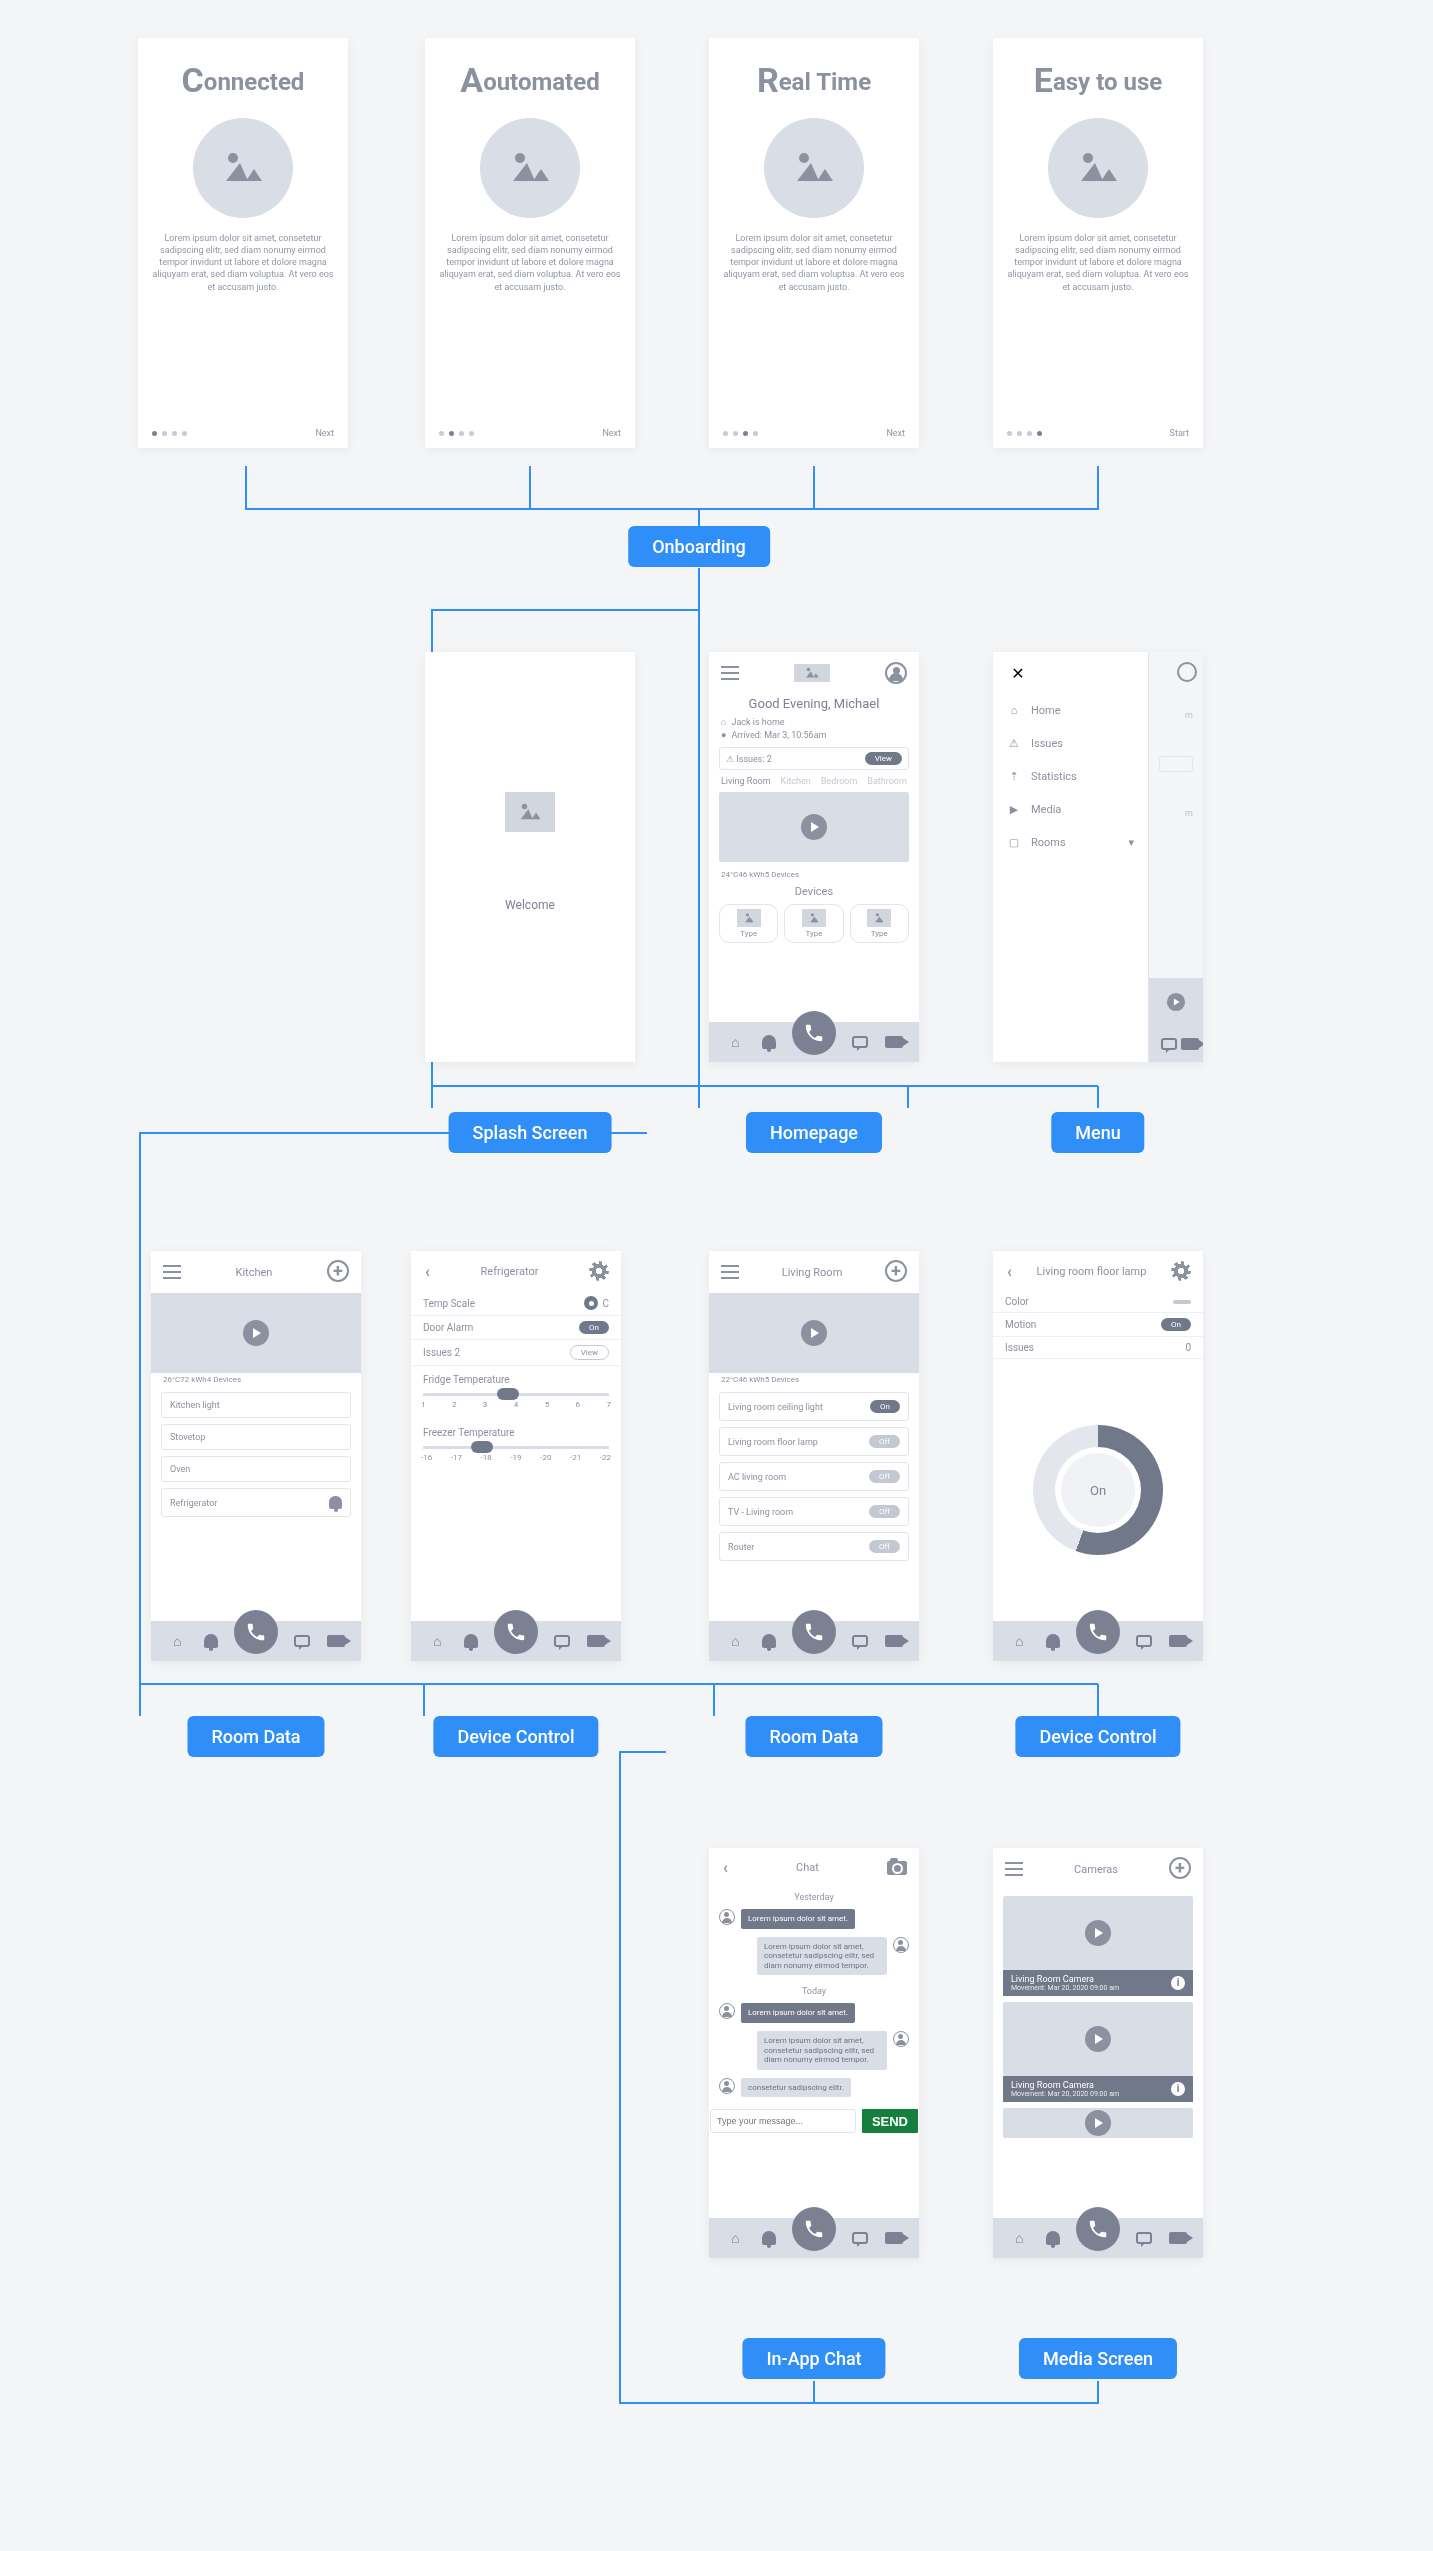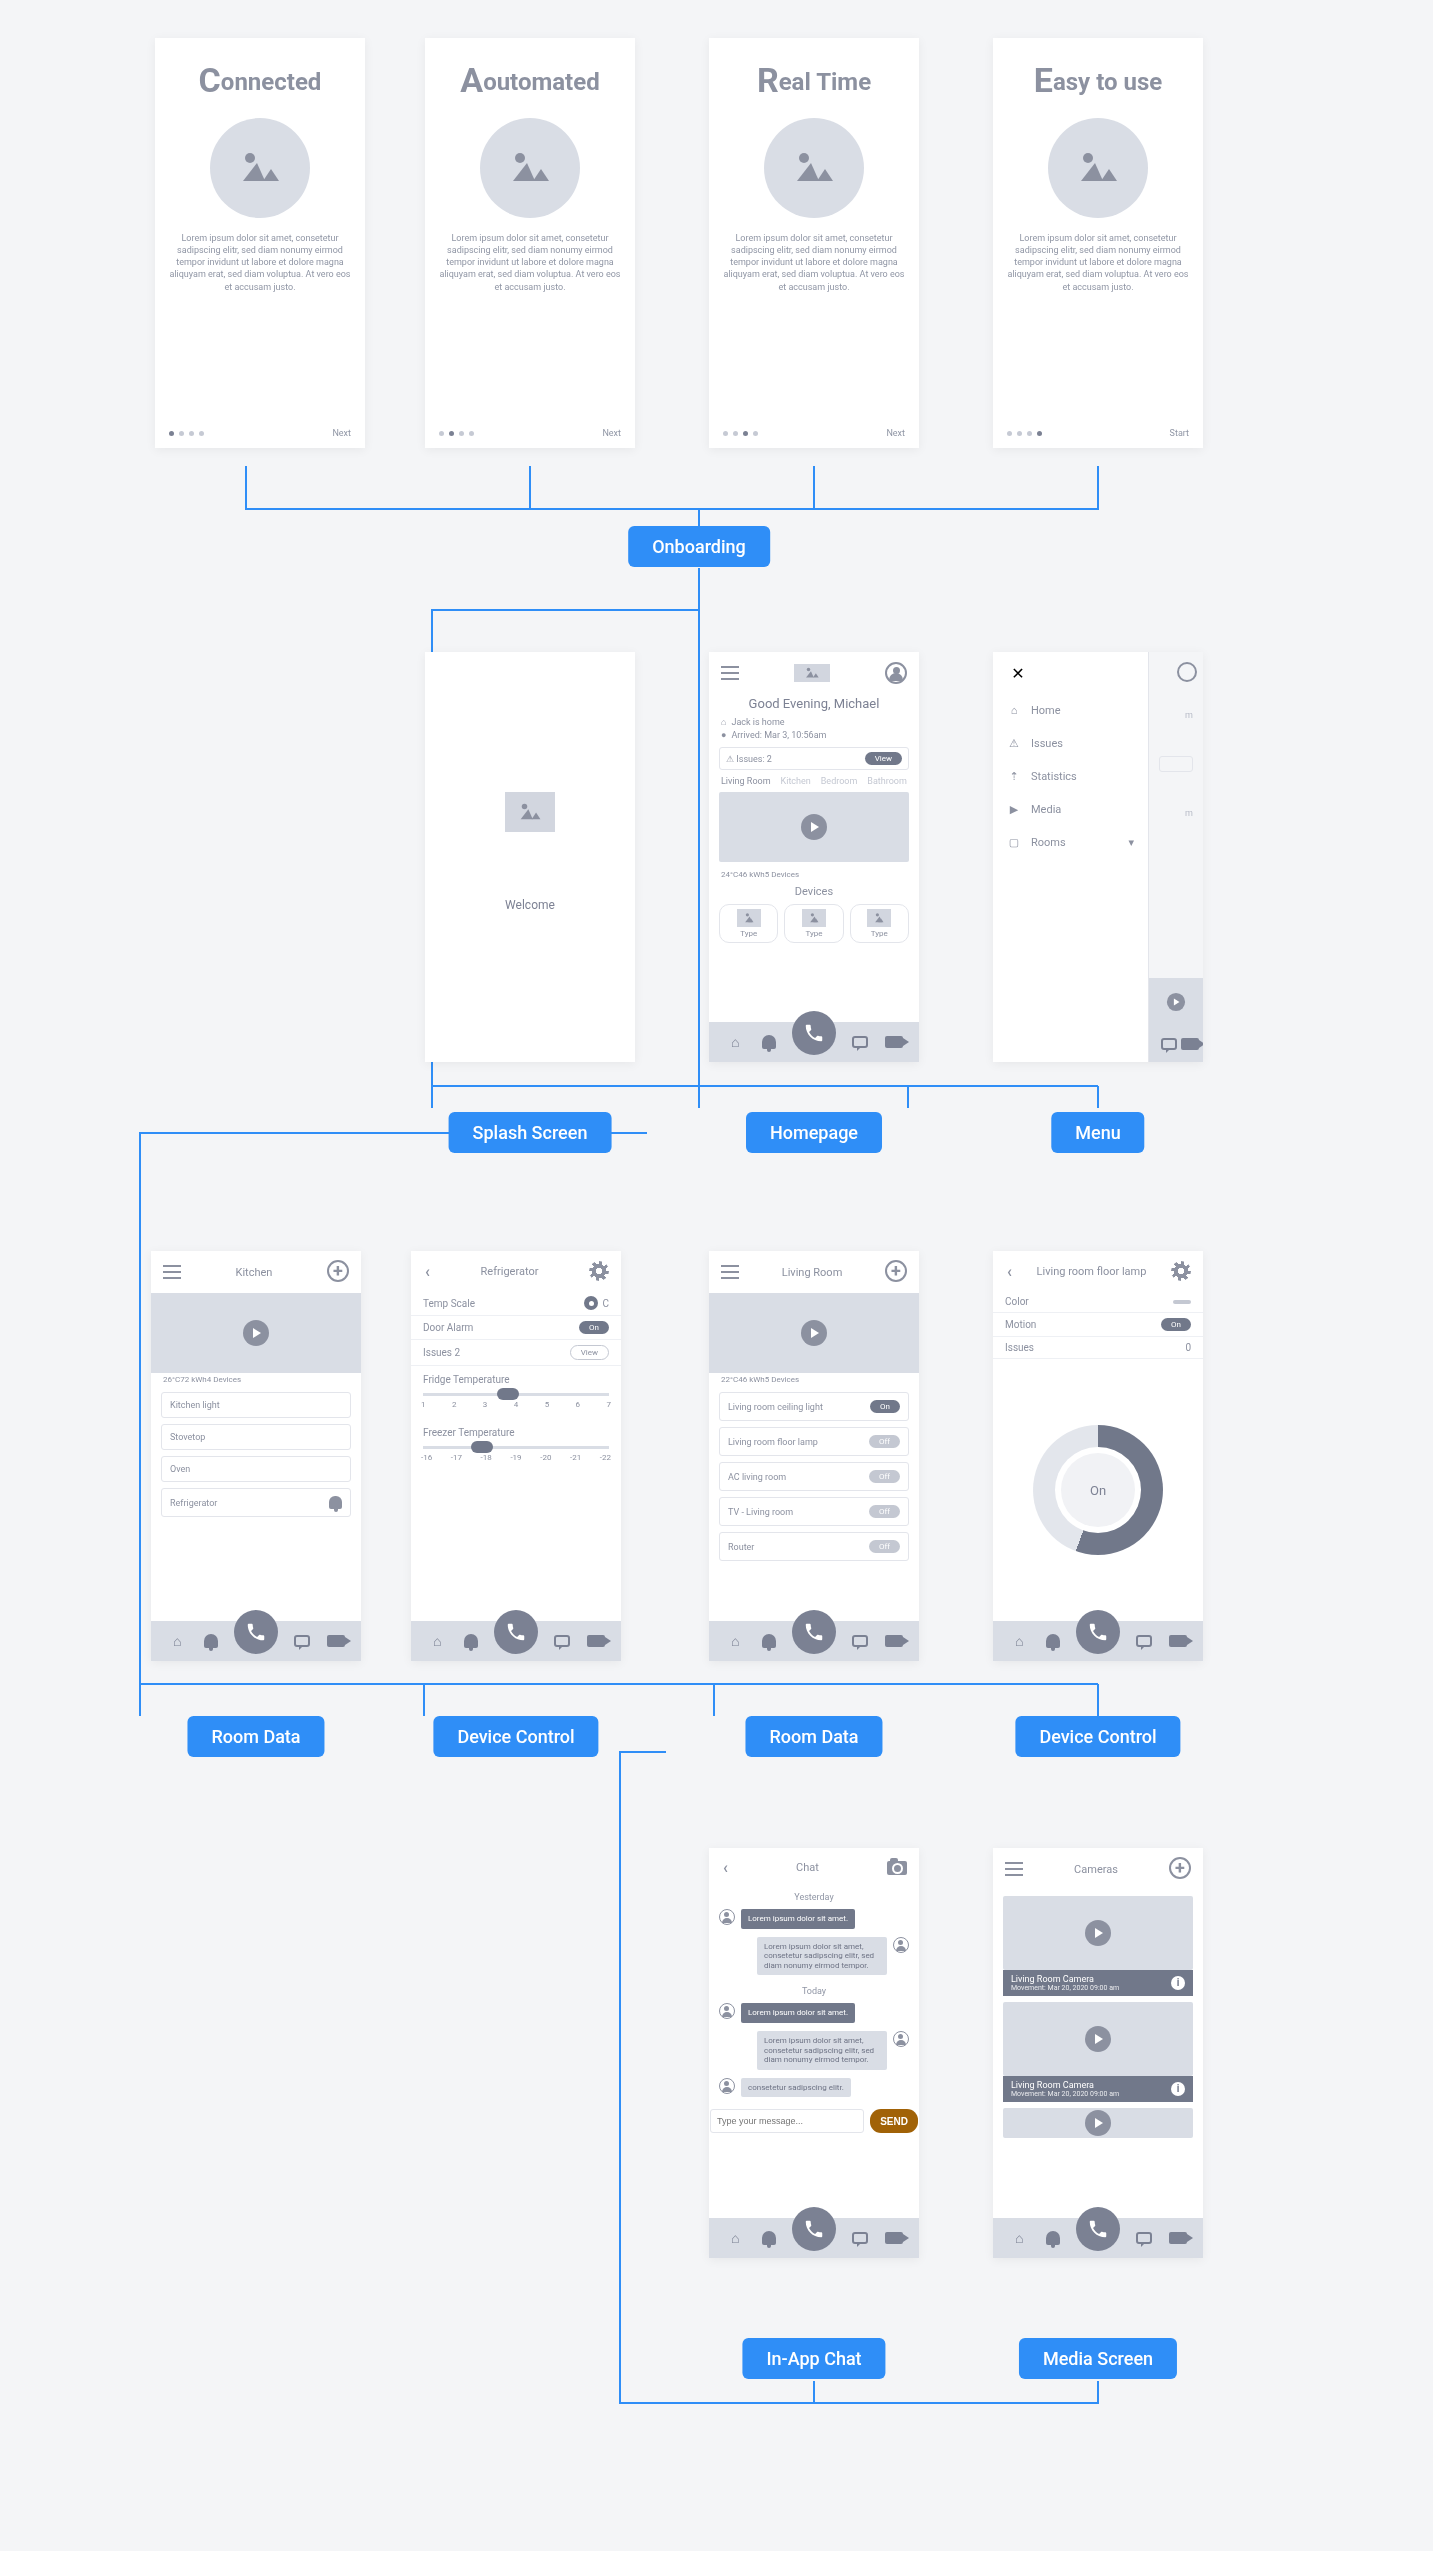--- a/index.html
+++ b/index.html
@@ -170,21 +170,21 @@
     .chat-bub { display: flex; align-items: flex-start; gap: 6px; padding: 2px 10px; margin-bottom: 4px; }
     .chat-bub.right { flex-direction: row-reverse; }
     .chat-av { width: 16px; height: 16px; border-radius: 50%; border: 1.5px solid #8c91a0; position: relative; }
     .chat-av::before { content: ""; width: 5px; height: 5px; border-radius: 50%; background: #8c91a0; position: absolute; top: 2px; left: 4px; }
     .chat-av::after { content: ""; width: 10px; height: 5px; border-radius: 5px 5px 0 0; background: #8c91a0; position: absolute; bottom: 1px; left: 1.5px; }
     .chat-msg { font-size: 8px; padding: 5px 7px; border-radius: 2px; max-width: 130px; line-height: 1.2; }
     .chat-msg.dark { background: #71788a; color: #fff; }
     .chat-msg.light { background: #d9dde5; color: #6d7284; }
     .chat-in { display: flex; gap: 6px; padding: 6px 1px; }
     .chat-in input { flex: 1; border: 1px solid #e3e5eb; border-radius: 3px; padding: 6px; font-size: 9px; }
-    .chat-in button { background: #a16207; color: #fff; border: none; border-radius: 11px; padding: 0 10px; font-size: 10px; font-weight: 600; }
+    .chat-in button { background: #15803d; color: #fff; border: none; border-radius: 1px; padding: 0 10px; font-size: 13px; font-weight: 600; }
     
     .cam-block { margin: 6px 10px 0; }
     .cam-block .media-box { height: 74px; margin: 0; }
     .cam-cap { background: #71788a; color: #fff; padding: 4px 8px; display: flex; align-items: center; }
     .cam-cap .t { font-size: 9px; display: block; }
     .cam-cap .s { font-size: 7px; opacity: 0.85; display: block; }
     .cam-cap .info { margin-left: auto; width: 14px; height: 14px; border-radius: 50%; background: #fff; color: #71788a; text-align: center; font-size: 10px; font-weight: 700; line-height: 14px; }
     .list-item .bell-ic {
       margin-left: auto; width: 13px; height: 13px; background: #8c91a0; border-radius: 6px 6px 2px 2px; position: relative;
     }
@@ -222,21 +222,21 @@
     <path d="M647 1133 H140 V1684 M140 1684 V1716"></path>
     <path d="M140 1684 H1098 M1098 1684 V1716"></path>
     <path d="M424 1684 V1716"></path>
     <path d="M714 1684 V1716"></path>
 
     <path d="M666 1752 H620 V2403 H814 V2381"></path>
     <path d="M620 2403 H1098 V2381"></path>
   </g>
 </svg>
 
-<div class="phone" style="left:155px; top:38px;">
+<div class="phone" style="left:138px; top:38px;">
   <div class="ob-title"><b>C</b><span>onnected</span></div>
   <div class="ob-imgcircle">
       <div class="img-icon">
         <span class="peak2"></span>
       </div>
     </div>
   <div class="ob-text">Lorem ipsum dolor sit amet, consetetur sadipscing elitr, sed diam nonumy eirmod tempor invidunt ut labore et dolore magna aliquyam erat, sed diam voluptua. At vero eos et accusam justo.</div>
   <div class="ob-footer">
     <div class="ob-dots">
         <span class="active"></span>

